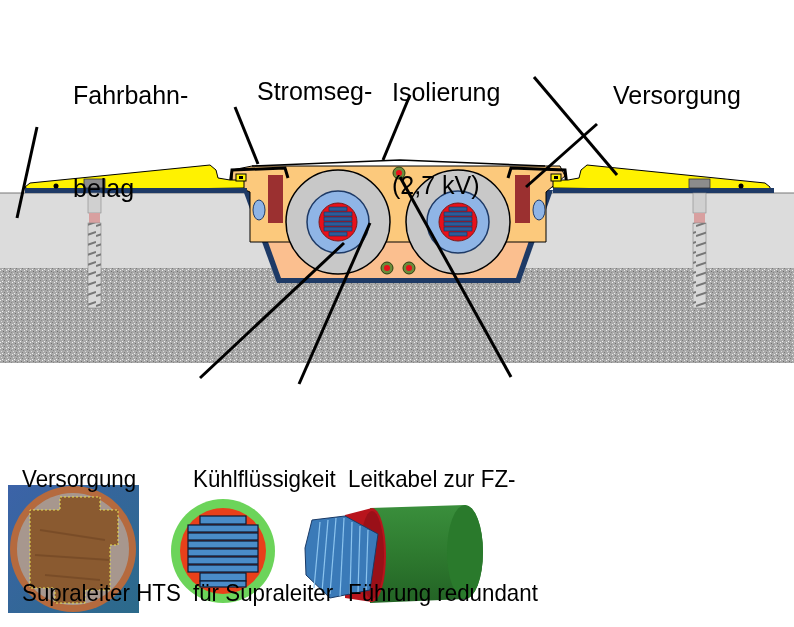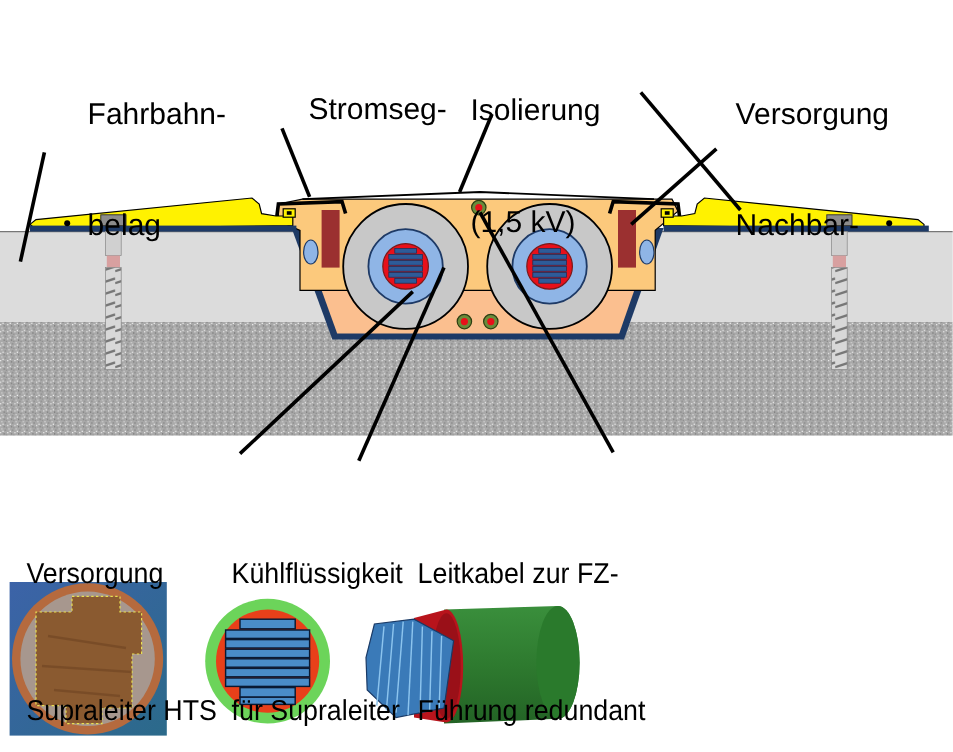--- a/index.html
+++ b/index.html
@@ -187,25 +187,24 @@
 
 <div class="lbl" style="left:37px; top:18px;margin-left:36px;">
   <div>Fahrbahn-</div>
   <div>belag</div>
 </div>
 <div class="lbl" style="left:226px; top:14px;margin-left:31px;">
   <div>Stromseg-</div>
 </div>
 <div class="lbl" style="left:392px; top:15px;">
   <div>Isolierung</div>
-  <div>(1,5 kV)</div>
+  <div>(2,7 kV)</div>
 </div>
 <div class="lbl" style="left:613px; top:18px;">
   <div>Versorgung</div>
-  <div>Nachbar-</div>
 </div>
 <div class="lbl lbl-bottom" style="left:22px; top:384px;">
   <div>Versorgung</div>
   <div>Supraleiter HTS</div>
 </div>
 <div class="lbl lbl-bottom" style="left:193px; top:384px;">
   <div>Kühlflüssigkeit</div>
   <div>für Supraleiter</div>
 </div>
 <div class="lbl lbl-bottom" style="left:348px; top:384px;">

